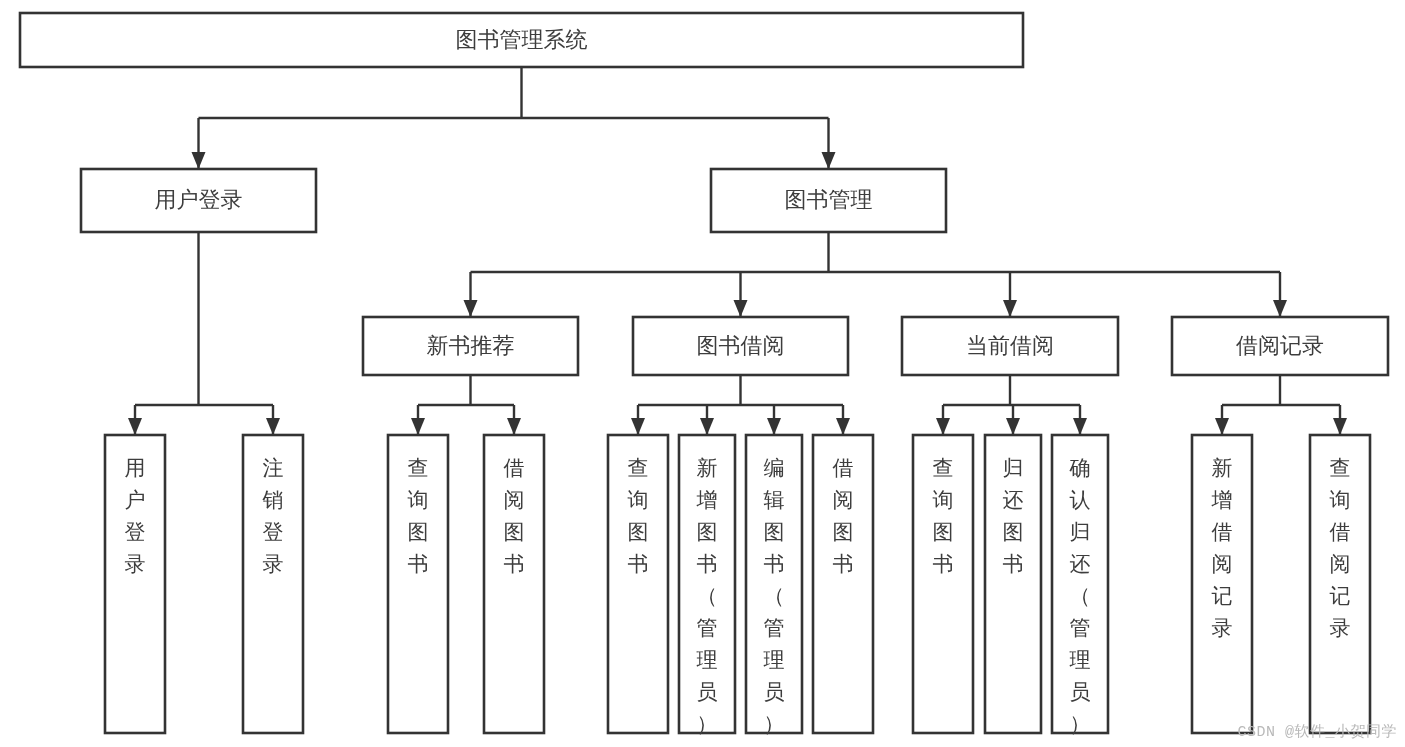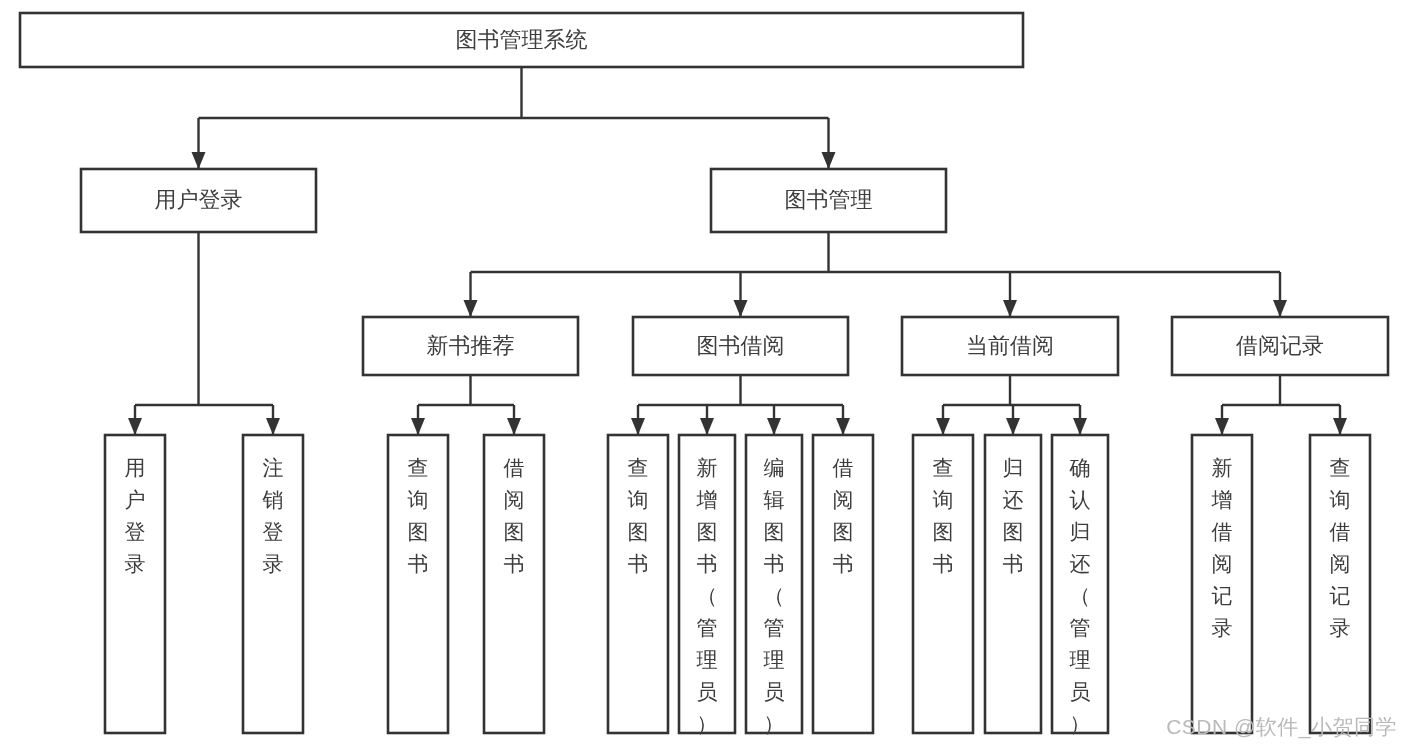--- a/index.html
+++ b/index.html
@@ -43,22 +43,22 @@
     fill: none;
   }
   .arrow-head {
     fill: #333333;
     stroke: none;
   }
   .watermark-text {
     position: absolute;
     right: 8px;
     bottom: 6px;
-    font-family: Liberation Sans, sans-serif;
-    font-size: 21px;
+    font-family: Liberation Mono, monospace;
+    font-size: 15px;
     color: #b9b9b9;
     white-space: nowrap;
     letter-spacing: 0.5px;
     user-select: none;
   }
 </style>
 </head>
 <body>
 
 <svg id="diagram-root" viewBox="0 0 1405 747" xmlns="http://www.w3.org/2000/svg">

